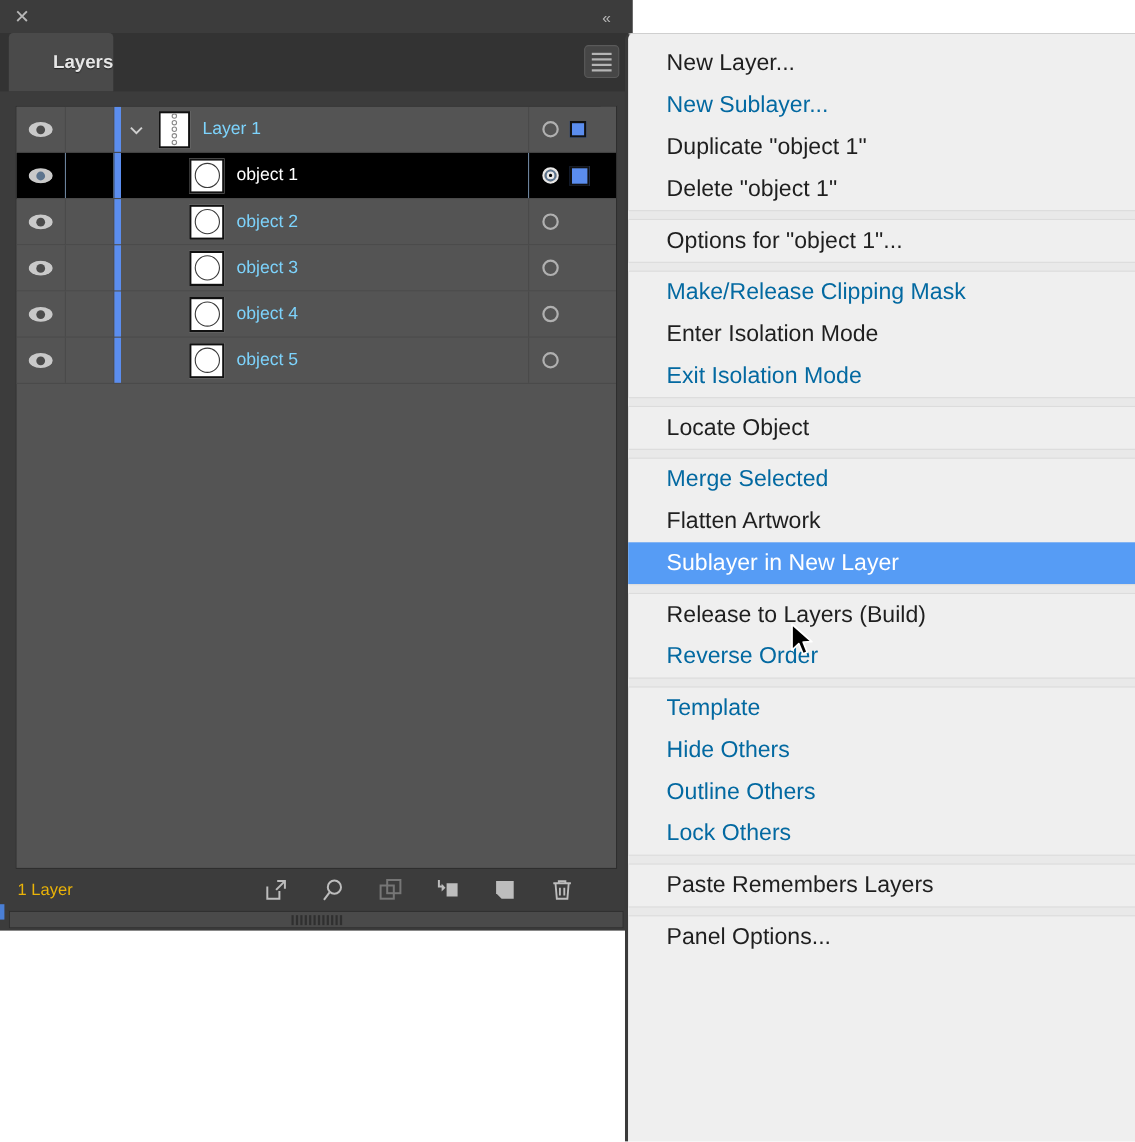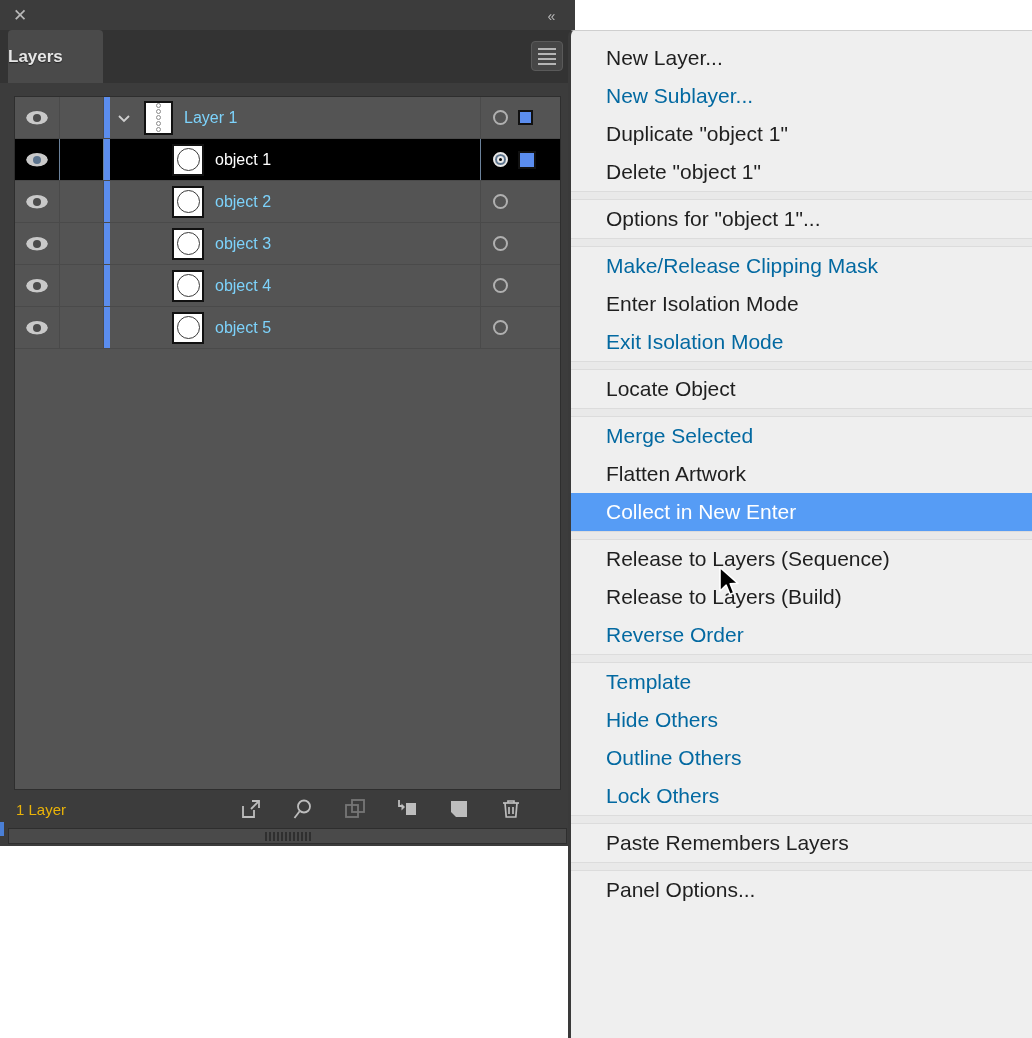--- a/index.html
+++ b/index.html
@@ -34,21 +34,21 @@
   }
 
   #panel-tabstrip {
     position: absolute; left: 0; top: 30px; width: 575px; height: 53px;
     background: #333333;
   }
   #tab-layers {
     position: absolute; left: 8px; top: 0px; width: 95px; height: 53px;
     background: #4a4a4a;
     border-radius: 4px 4px 0 0;
-    display: flex; align-items: center; justify-content: flex-start;
+    display: flex; align-items: center; justify-content: flex-end;
     cursor: pointer;
   }
   #tab-layers .tab-label {
     color: #e6e6e6; font-size: 17px; font-weight: bold;
     text-shadow: 0 1px 1px rgba(0,0,0,.55);
   }
   #panel-menu-btn {
     position: absolute; right: 12px; top: 11px; width: 30px; height: 28px;
     background: #464646; border: 1px solid #5a5a5a; border-radius: 4px;
     display: flex; flex-direction: column; align-items: center; justify-content: center;
@@ -470,23 +470,22 @@
       <div class="menu-item">Options for "object 1"...</div>
       <div class="menu-sep"></div>
       <div class="menu-item disabled">Make/Release Clipping Mask</div>
       <div class="menu-item">Enter Isolation Mode</div>
       <div class="menu-item disabled">Exit Isolation Mode</div>
       <div class="menu-sep"></div>
       <div class="menu-item">Locate Object</div>
       <div class="menu-sep"></div>
       <div class="menu-item disabled">Merge Selected</div>
       <div class="menu-item">Flatten Artwork</div>
-      <div class="menu-item highlight">Collect in New Enter</div>
-      <div class="menu-sep"></div>
-      <div class="menu-item">Release to Layers (Sequence)</div>
+      <div class="menu-item highlight">Sublayer in New Layer</div>
+      <div class="menu-sep"></div>
       <div class="menu-item">Release to Layers (Build)</div>
       <div class="menu-item disabled">Reverse Order</div>
       <div class="menu-sep"></div>
       <div class="menu-item disabled">Template</div>
       <div class="menu-item disabled">Hide Others</div>
       <div class="menu-item disabled">Outline Others</div>
       <div class="menu-item disabled">Lock Others</div>
       <div class="menu-sep"></div>
       <div class="menu-item">Paste Remembers Layers</div>
       <div class="menu-sep"></div>

